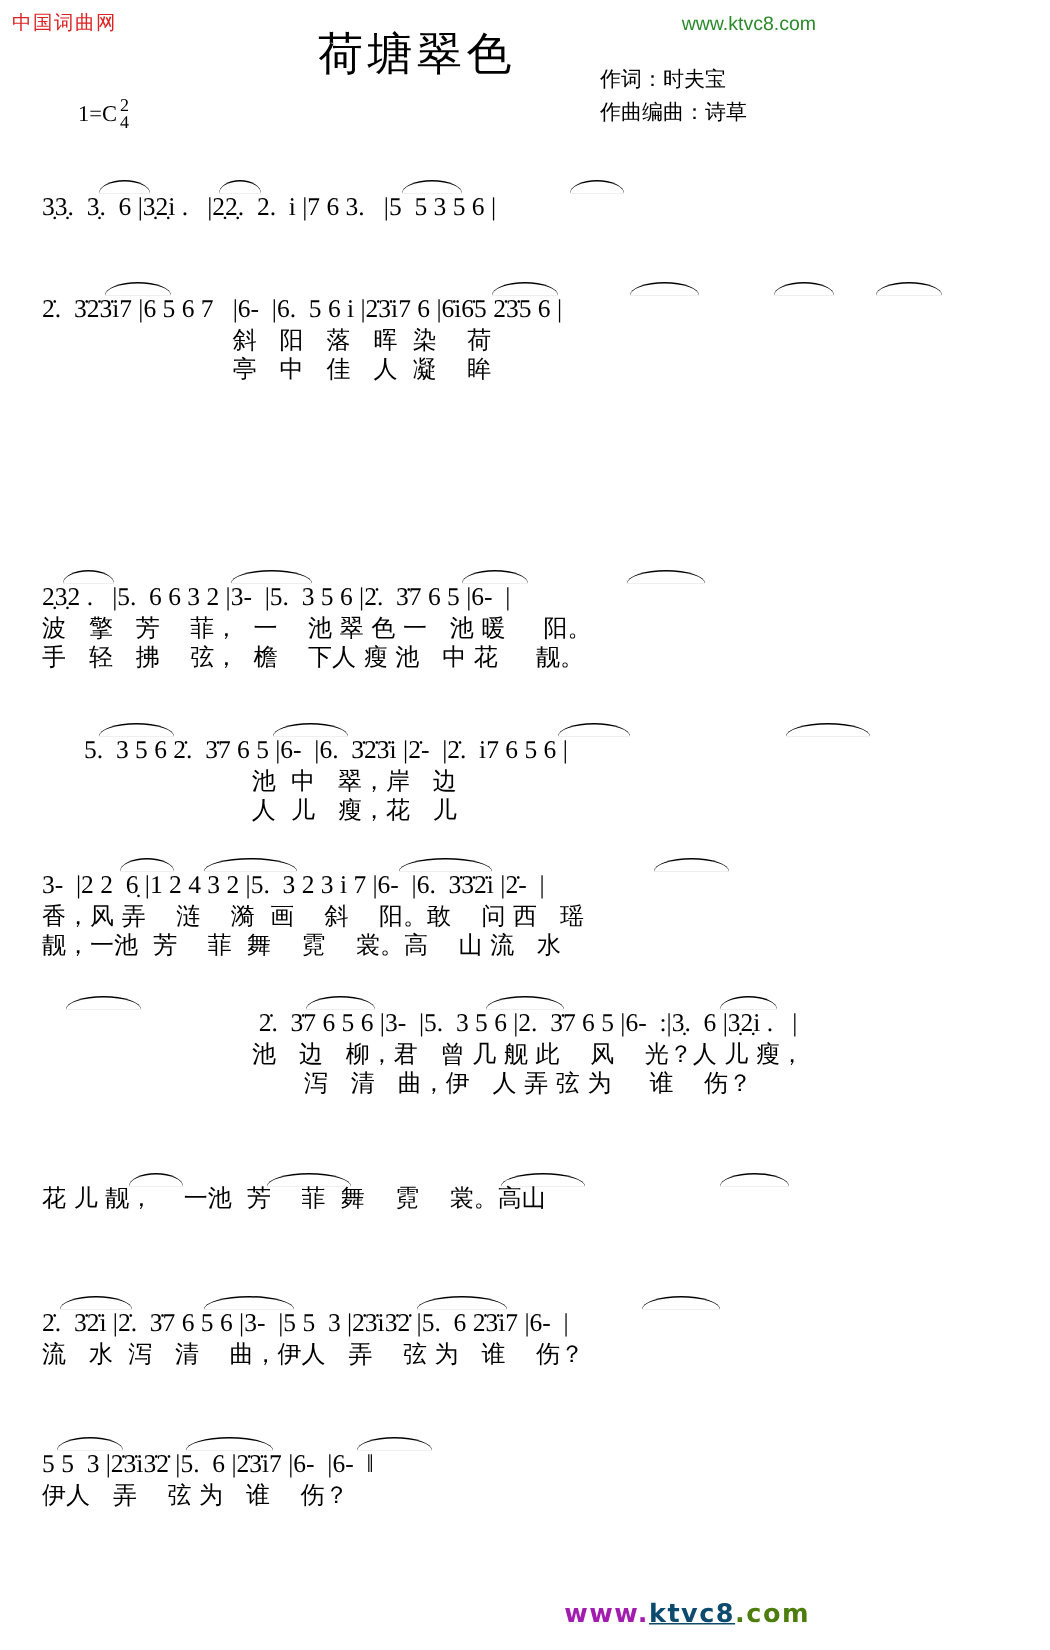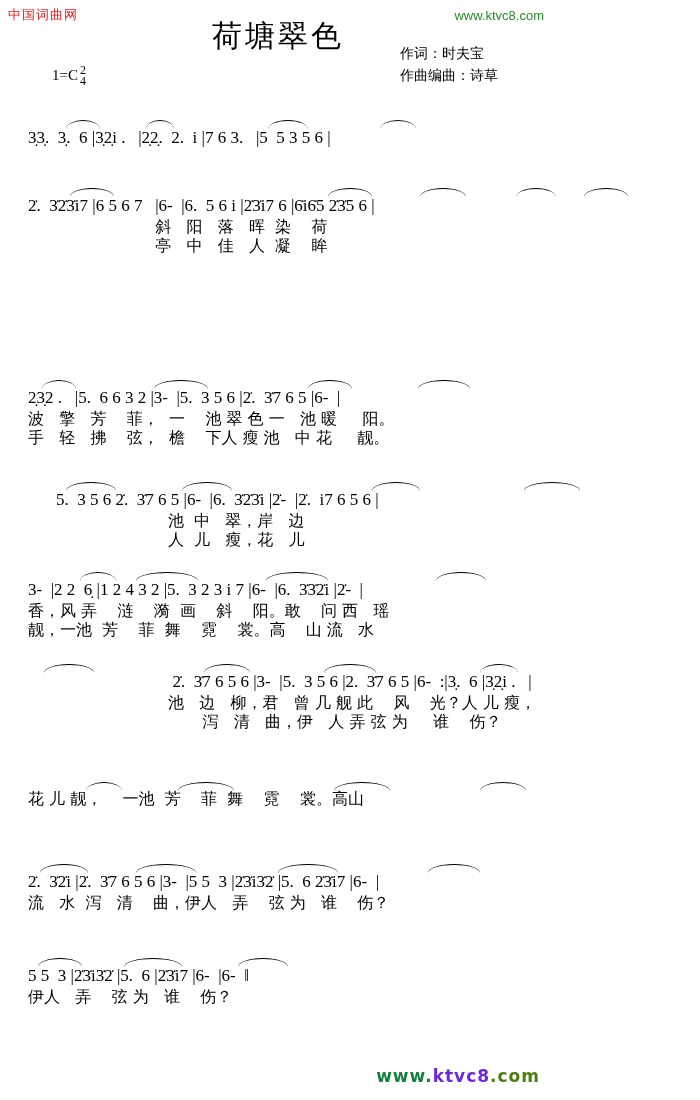--- a/index.html
+++ b/index.html
@@ -120,22 +120,22 @@
   }
   .wm-bottom {
     position: absolute;
     right: 16px;
     bottom: 14px;
     font-size: 17px;
     font-weight: bold;
     letter-spacing: 1px;
     font-family: "DejaVu Sans", sans-serif;
   }
-  .wm-bottom span:nth-child(1) { color: #15803d; }
-  .wm-bottom span:nth-child(2) { color: #6d28d9; }
+  .wm-bottom span:nth-child(1) { color: #a21caf; }
+  .wm-bottom span:nth-child(2) { color: #0c4a6e; text-decoration: underline; }
   .wm-bottom span:nth-child(3) { color: #4d7c0f; }
 </style>
 </head>
 <body>
 
 <div class="page">
 
   <div class="wm-left">中国词曲网</div>
   <div class="wm-right">www.ktvc8.com</div>
 

